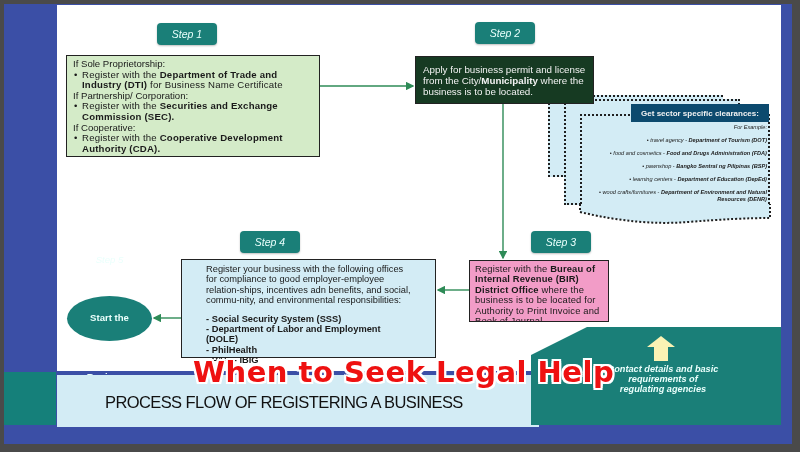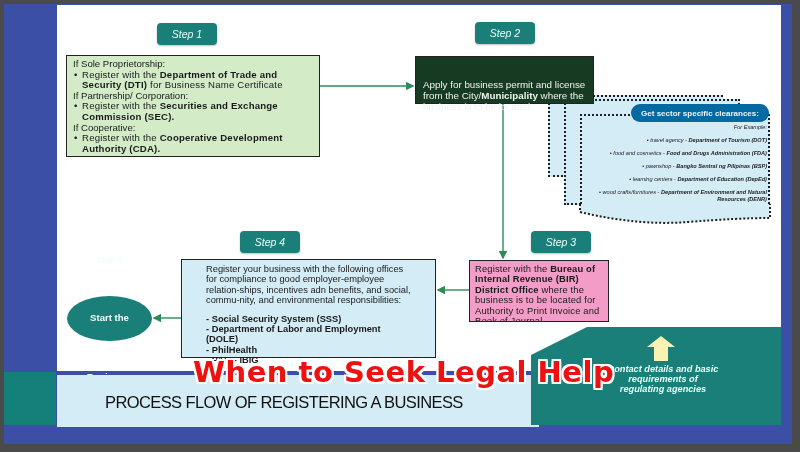--- a/index.html
+++ b/index.html
@@ -16,28 +16,28 @@
 
   .box { position: absolute; border: 1.5px solid #222; font-size: 9.6px; line-height: 10.6px; color: #1a1a1a; }
   .box .it { }
   .box .b { font-weight: bold; }
   .bl { display: block; }
 
   #step1-box { left: 66px; top: 55px; width: 254px; height: 102px; background: #d4ebc8; padding: 3px 6px; }
   #step1-box .bullet { padding-left: 9px; position: relative; letter-spacing: 0.2px; }
   #step1-box .bullet::before { content: "•"; position: absolute; left: 1px; }
 
-  #step2-box { left: 415px; top: 56px; width: 179px; height: 48px; background: #163a22; color: #f2f2f2; padding: 22px 7px; font-size: 9.8px; line-height: 11px; }
+  #step2-box { left: 415px; top: 56px; width: 179px; height: 48px; background: #163a22; color: #f2f2f2; padding: 7px 7px; font-size: 9.8px; line-height: 11px; }
 
   .sheet { position: absolute; background: #d3ecf5; border: 2px dotted #1f1f1f; }
   #sheet-1 { left: 548px; top: 95px; width: 175px; height: 82px; }
   #sheet-2 { left: 564px; top: 99px; width: 176px; height: 106px; }
   #sheet-3 { left: 580px; top: 114px; width: 190px; height: 98px; border-bottom: none; }
   #sheet-3-wave { position: absolute; left: 578px; top: 204px; width: 194px; height: 30px; }
-  #clearances-header { position: absolute; left: 631px; top: 104px; width: 138px; height: 18px; background: #0369a1; color: #f2f2f2; font-weight: bold; font-size: 8px; display: flex; align-items: center; justify-content: center; border-radius: 9px; }
+  #clearances-header { position: absolute; left: 631px; top: 104px; width: 138px; height: 18px; background: #0c4a6e; color: #f2f2f2; font-weight: bold; font-size: 8px; display: flex; align-items: center; justify-content: center; }
   #clearances-list { position: absolute; left: 583px; top: 124px; width: 184px; text-align: right; font-size: 5.6px; line-height: 7px; color: #222; }
   #clearances-list .row { margin-bottom: 6px; }
   #clearances-list .it { font-style: italic; }
   #clearances-list .bi { font-style: italic; font-weight: bold; }
 
   #step3-box { left: 469px; top: 260px; width: 140px; height: 62px; background: #f29cc7; padding: 3px 5px; font-size: 9.4px; line-height: 10.4px; letter-spacing: 0.15px; overflow: hidden; }
 
   #step4-box { left: 181px; top: 259px; width: 255px; height: 99px; background: #d3ecf5; padding: 4px 24px; font-size: 9.3px; line-height: 10.4px; }
   #step4-box .gap { height: 8px; }
 
@@ -68,21 +68,21 @@
   </defs>
   <line x1="320" y1="86" x2="413" y2="86" stroke="#2e8b57" stroke-width="1.4" marker-end="url(#arr)"></line>
   <line x1="503" y1="104" x2="503" y2="258" stroke="#2e8b57" stroke-width="1.4" marker-end="url(#arr)"></line>
   <line x1="469" y1="290" x2="438" y2="290" stroke="#2e8b57" stroke-width="1.4" marker-end="url(#arr)"></line>
   <line x1="181" y1="318" x2="154" y2="318" stroke="#2e8b57" stroke-width="1.4" marker-end="url(#arr)"></line>
 </svg>
 
 <div class="step-tag" style="left:157px;top:23px;width:60px;">Step 1</div>
 <div class="box" id="step1-box">
   <span class="bl it">If Sole Proprietorship:</span>
-  <span class="bl bullet"><span>Register with the </span><span class="b">Department of Trade and Security (DTI)</span><span> for </span><span class="it">Business Name Certificate</span></span>
+  <span class="bl bullet"><span>Register with the </span><span class="b">Department of Trade and Industry (DTI)</span><span> for </span><span class="it">Business Name Certificate</span></span>
   <span class="bl it">If Partnership/ Corporation:</span>
   <span class="bl bullet"><span>Register with the </span><span class="b">Securities and Exchange Commission (SEC).</span></span>
   <span class="bl it">If Cooperative:</span>
   <span class="bl bullet"><span>Register with the </span><span class="b">Cooperative Development Authority (CDA).</span></span>
 </div>
 
 <div class="step-tag" style="left:475px;top:22px;width:60px;">Step 2</div>
 
 <div class="sheet" id="sheet-1"></div>
 <div class="sheet" id="sheet-2"></div>

